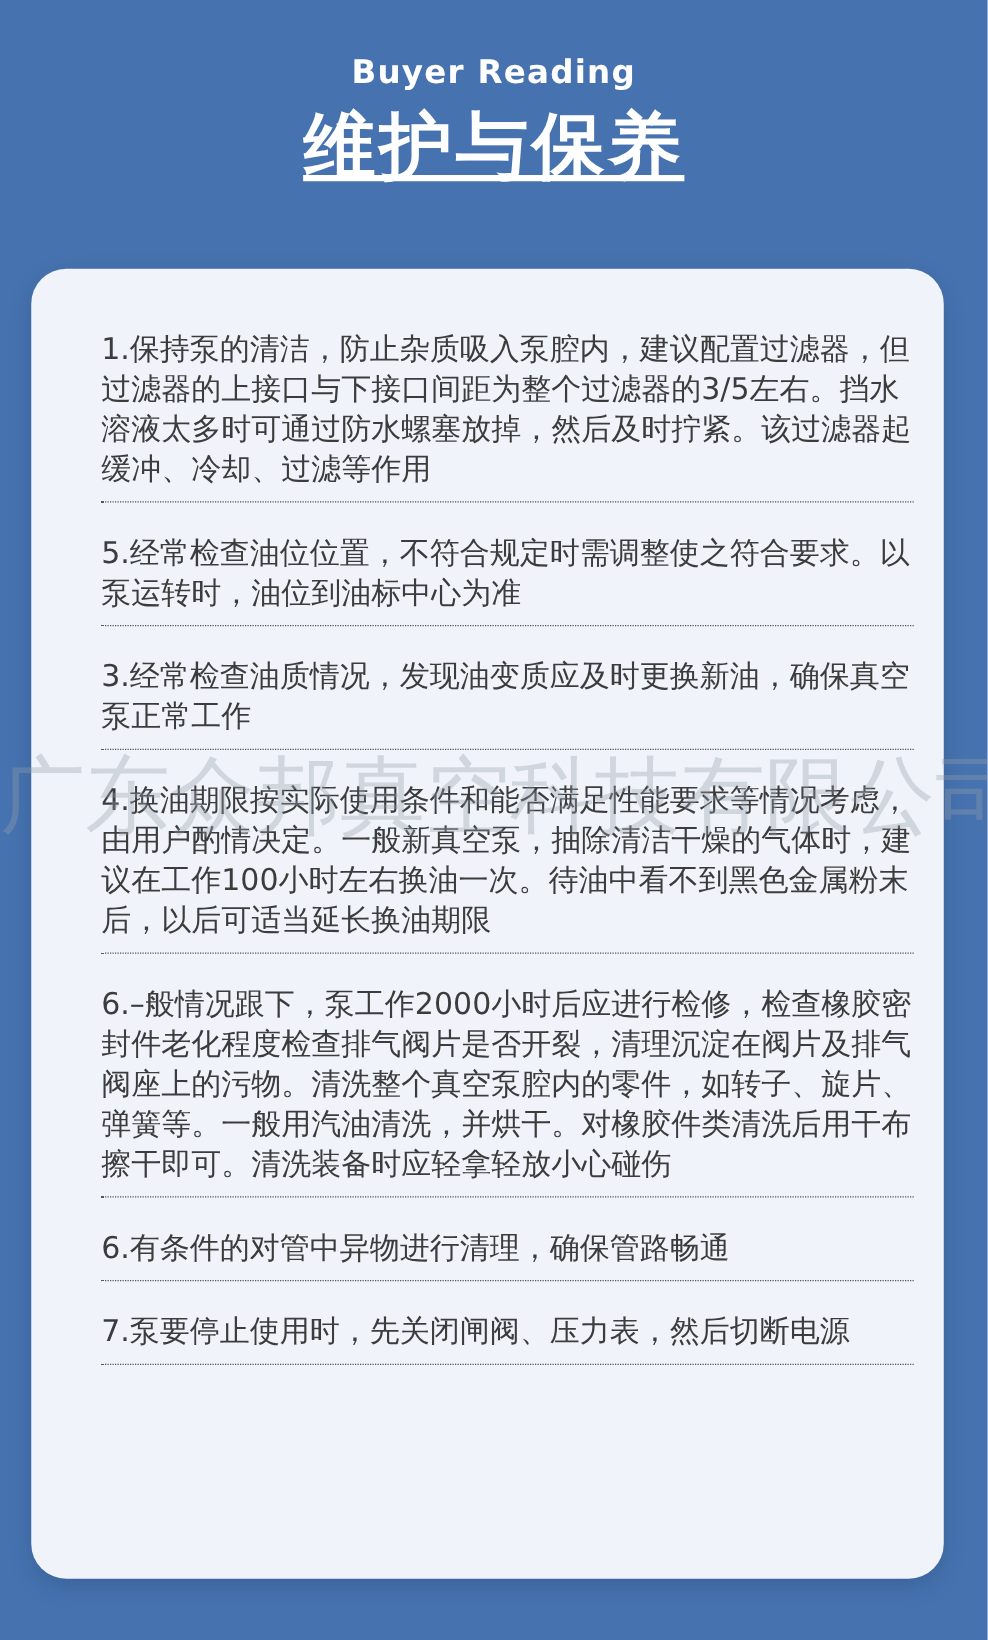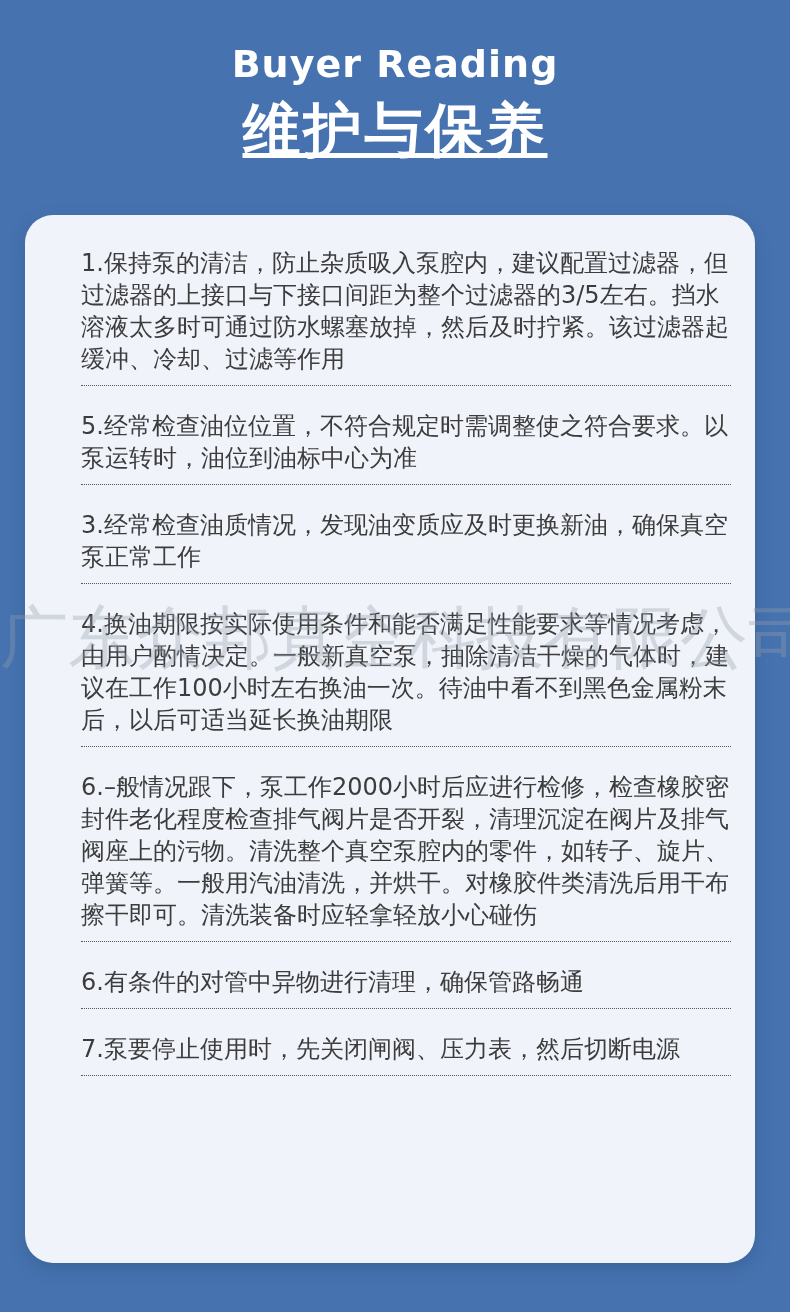--- a/index.html
+++ b/index.html
@@ -20,21 +20,21 @@
   }
   .header {
     position: absolute;
     top: 0;
     left: 0;
     width: 790px;
     text-align: center;
   }
   .eyebrow {
     margin-top: 44px;
-    font-size: 38px;
+    font-size: 26px;
     font-weight: 700;
     color: #ffffff;
     letter-spacing: 1px;
     line-height: 1.1;
   }
   .page-title {
     margin-top: 14px;
     font-size: 58px;
     font-weight: 800;
     color: #ffffff;
@@ -44,21 +44,21 @@
   }
   .card {
     position: absolute;
     left: 25px;
     top: 215px;
     width: 730px;
     height: 1048px;
     box-sizing: border-box;
     background: #f0f4fa;
     border-radius: 28px;
-    padding: 32px 24px 0 56px;
+    padding: 48px 24px 0 56px;
     box-shadow: 0 6px 18px rgba(20, 40, 70, 0.20);
   }
   .item {
     margin: 0 0 24px 0;
     padding-bottom: 10px;
     font-size: 24px;
     line-height: 32px;
     color: #3c3c3c;
     border-bottom: 1.5px dotted #55565a;
     word-break: break-all;

